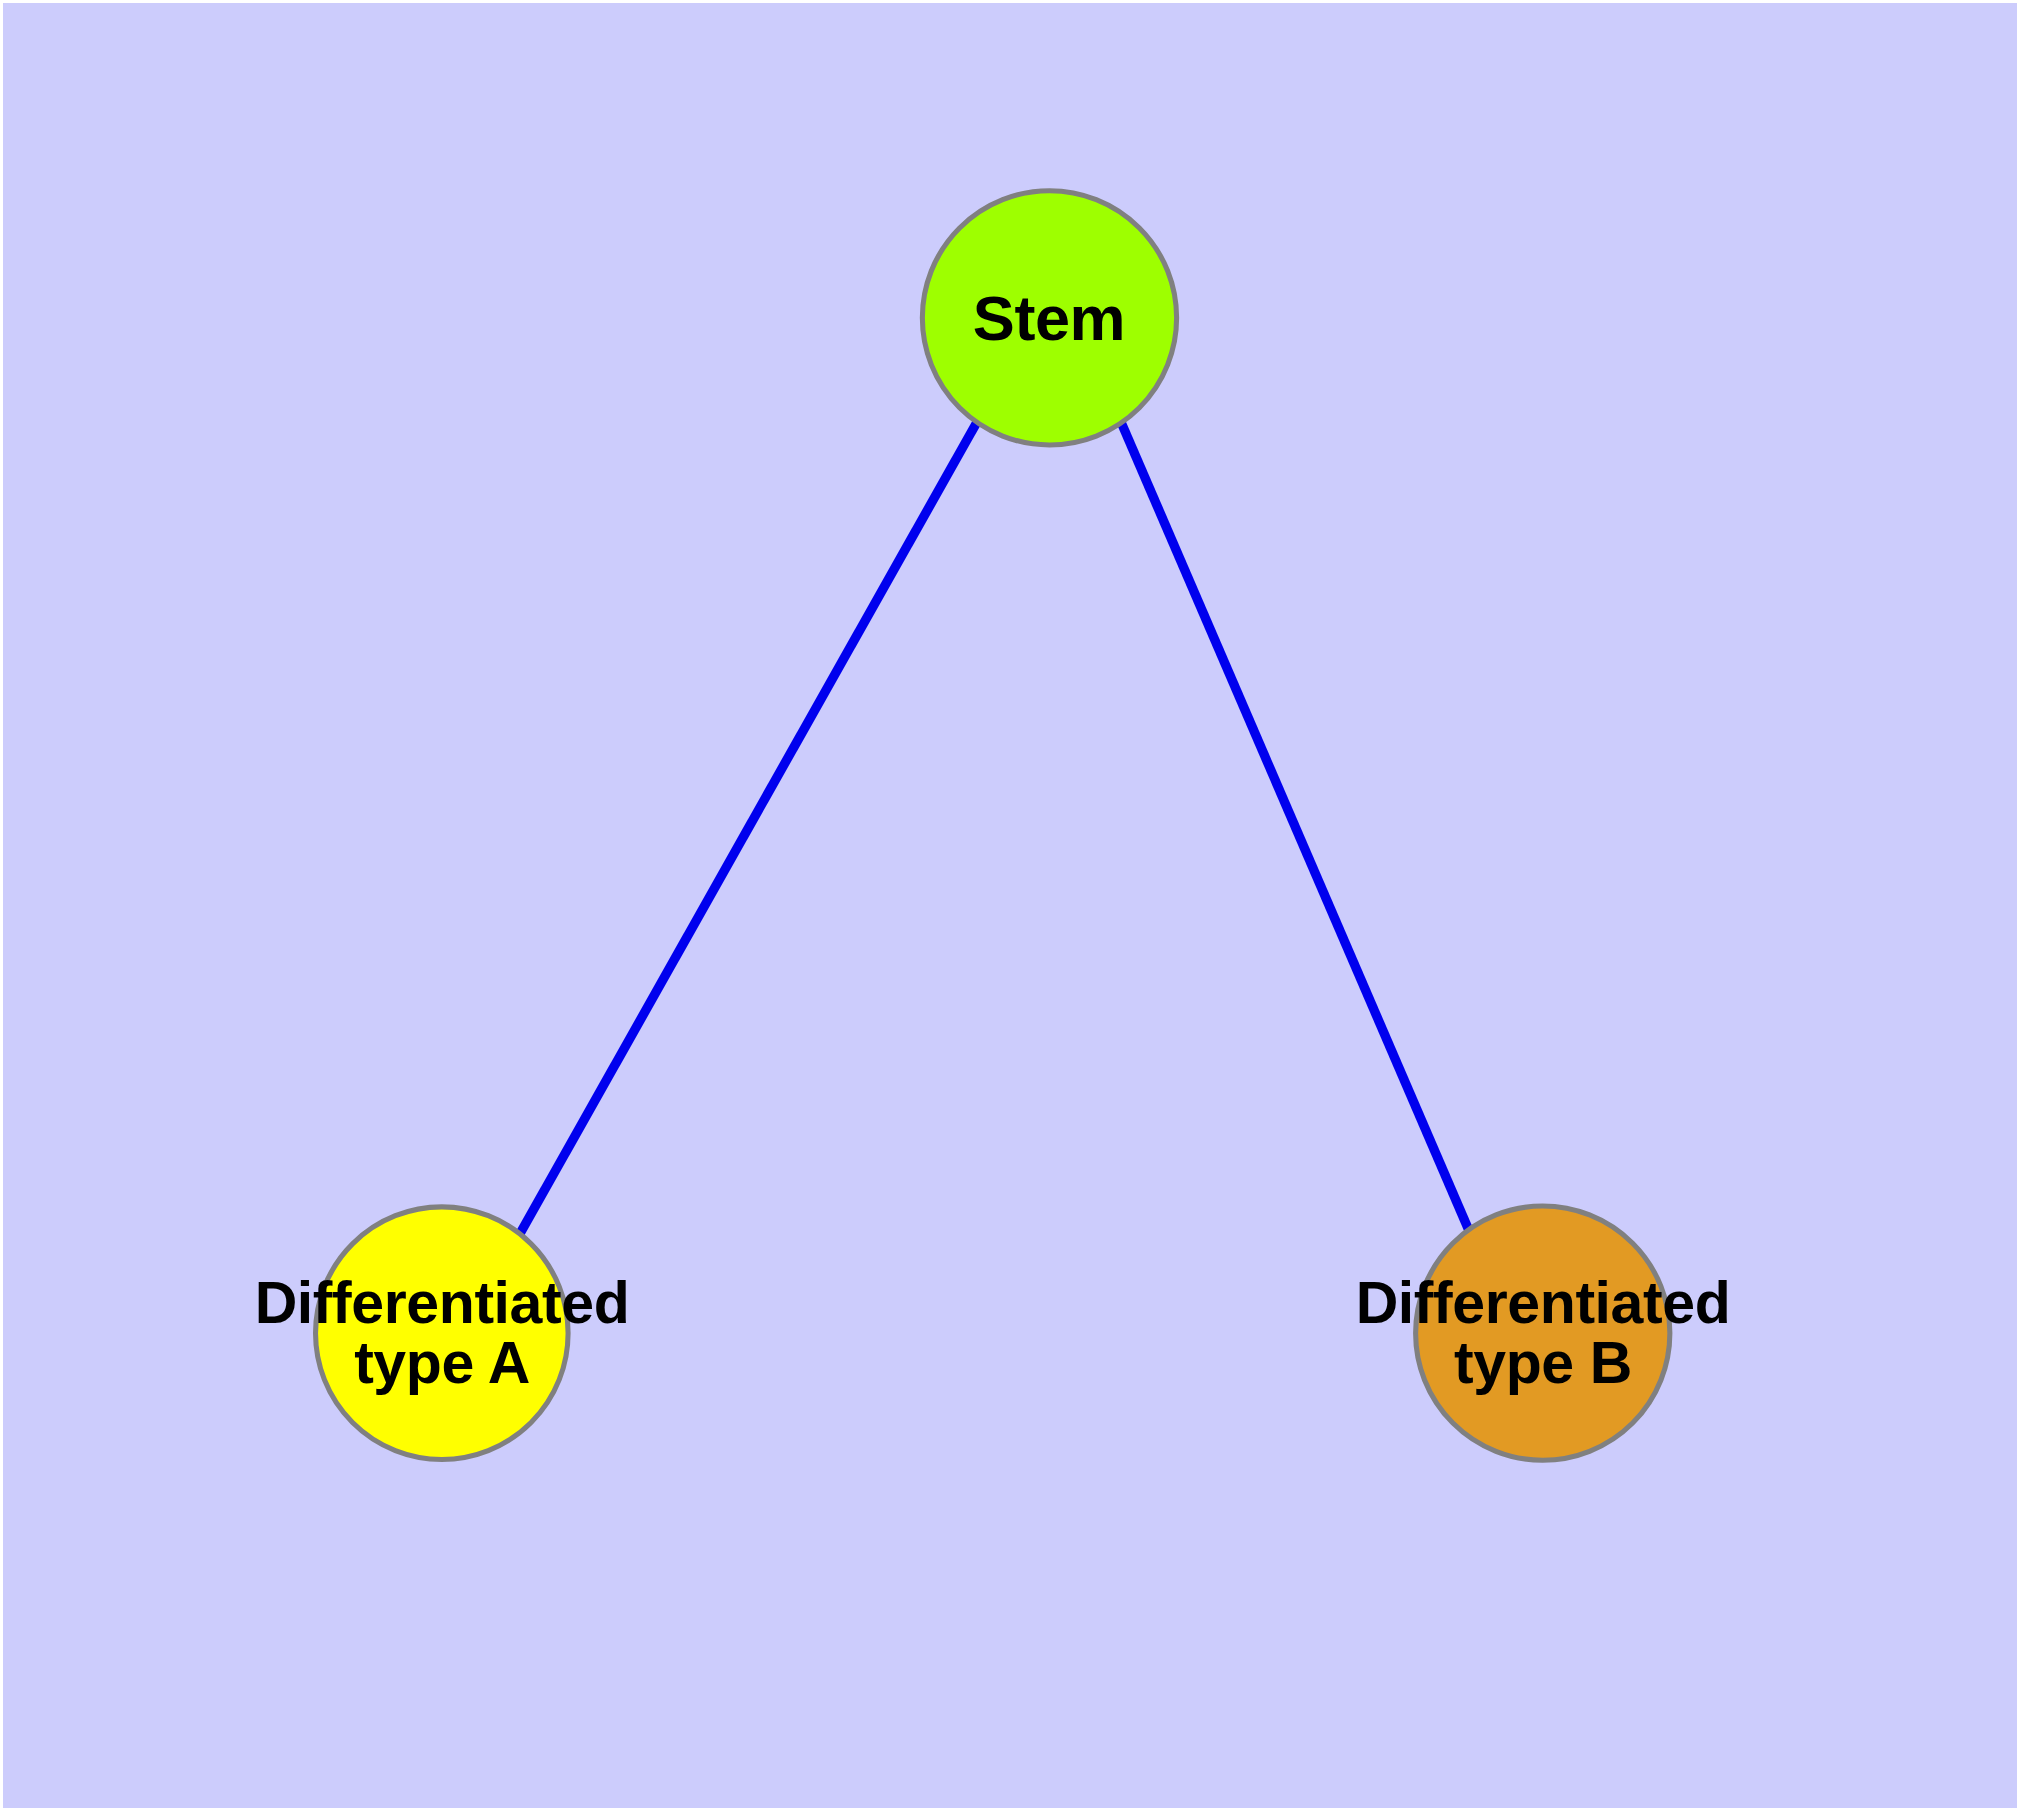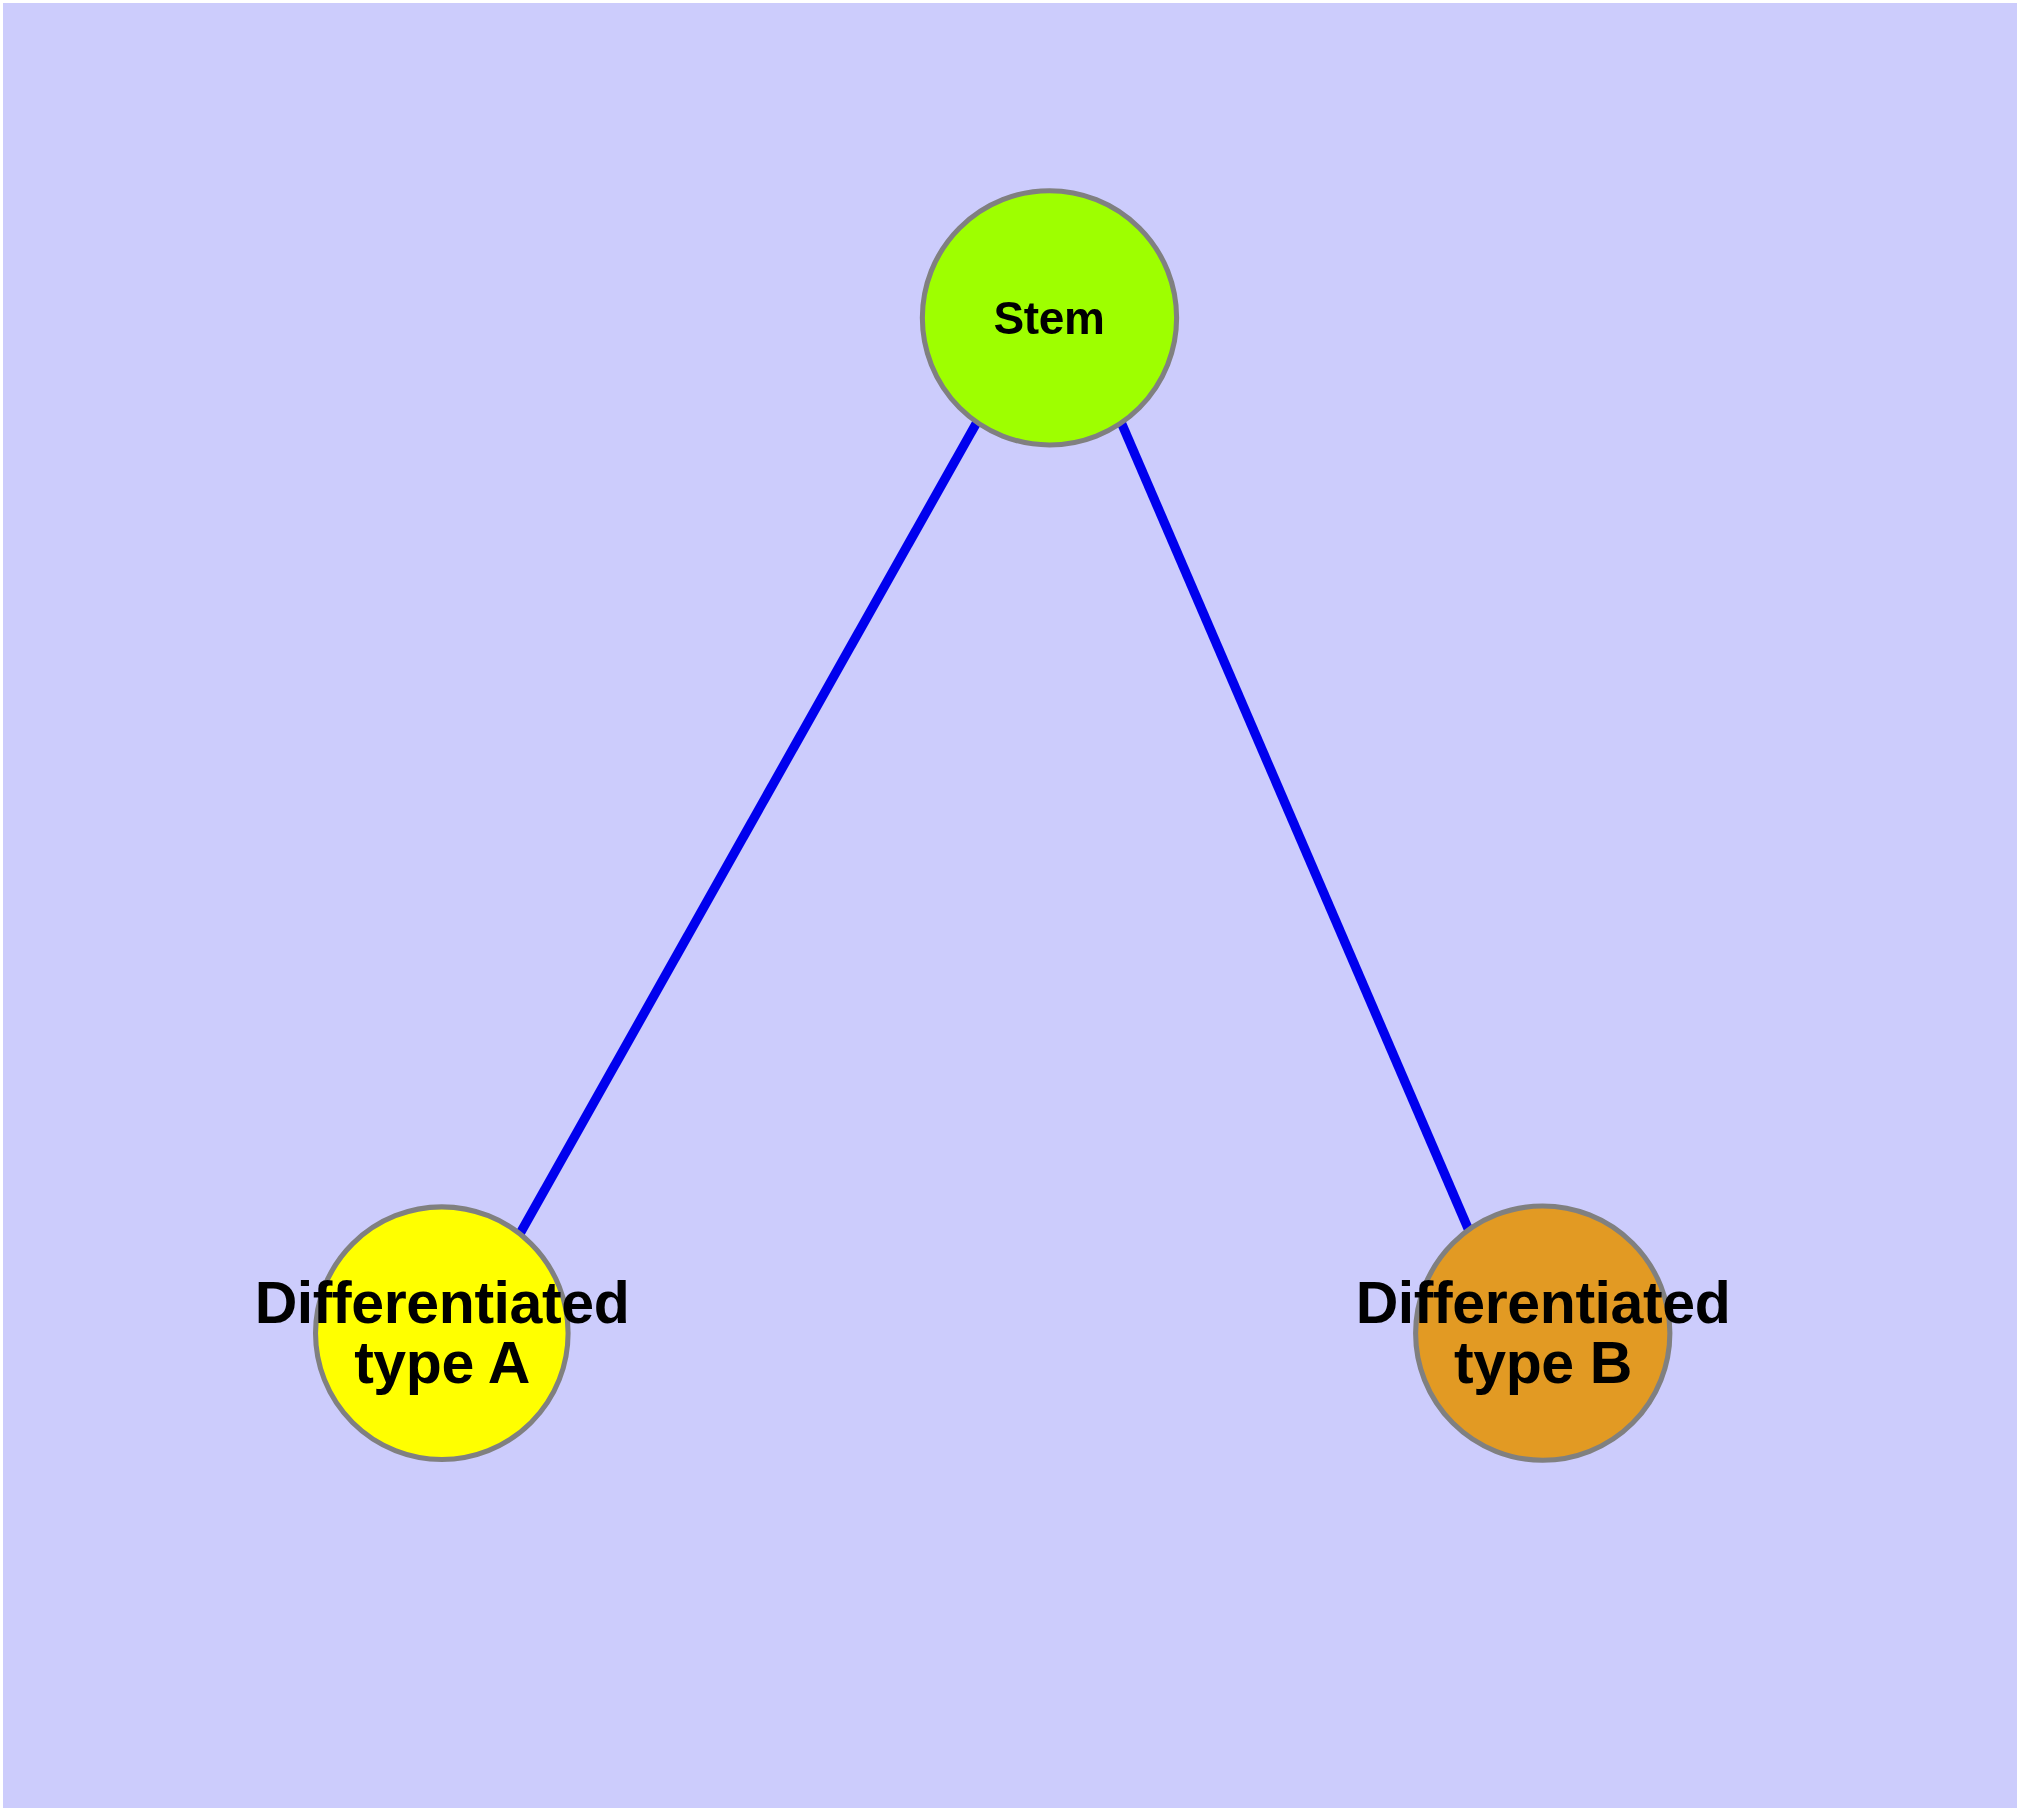--- a/index.html
+++ b/index.html
@@ -57,20 +57,20 @@
       <line class="graph-edge" x1="1322" y1="497" x2="1733" y2="1452" stroke="#0000ee" stroke-width="11" stroke-linecap="butt"></line>
     </g>
 
     <g>
       <circle class="graph-node" cx="1238" cy="375" r="150" fill="#9eff00" stroke="#808080" stroke-width="6"></circle>
       <circle class="graph-node" cx="521" cy="1573" r="149" fill="#ffff00" stroke="#808080" stroke-width="6"></circle>
       <circle class="graph-node" cx="1820" cy="1573" r="150" fill="#e29a23" stroke="#808080" stroke-width="6"></circle>
     </g>
   </svg>
 
-  <div class="node-label" style="left: 1049px; top: 318px; font-size: 46px; color: rgb(0, 0, 0);">Stem</div>
+  <div class="node-label" style="left: 1049px; top: 318px; font-size: 63px; color: rgb(0, 0, 0);">Stem</div>
   <div class="node-label" style="left: 442px; top: 1333px; font-size: 59px; color: rgb(0, 0, 0);">Differentiated
 type A</div>
   <div class="node-label" style="left: 1543px; top: 1333px; font-size: 59px; color: rgb(0, 0, 0);">Differentiated
 type B</div>
 
 </div>
 
 
 </body></html>

